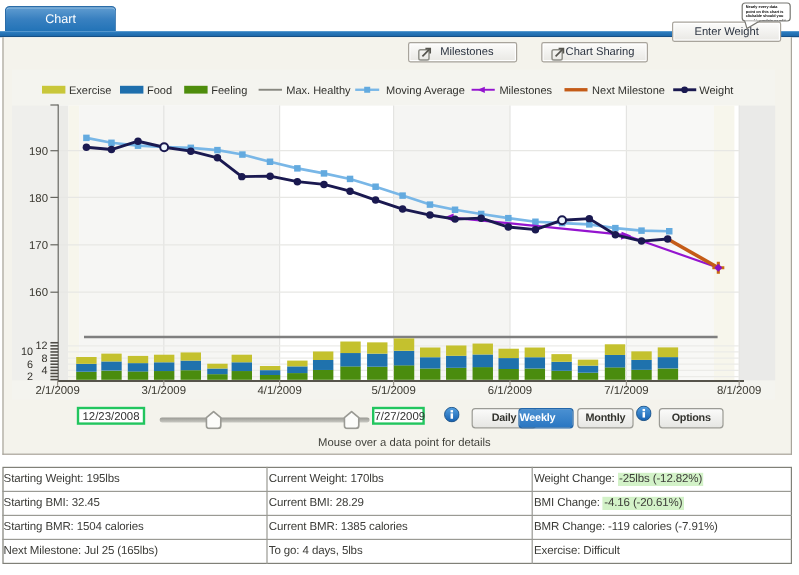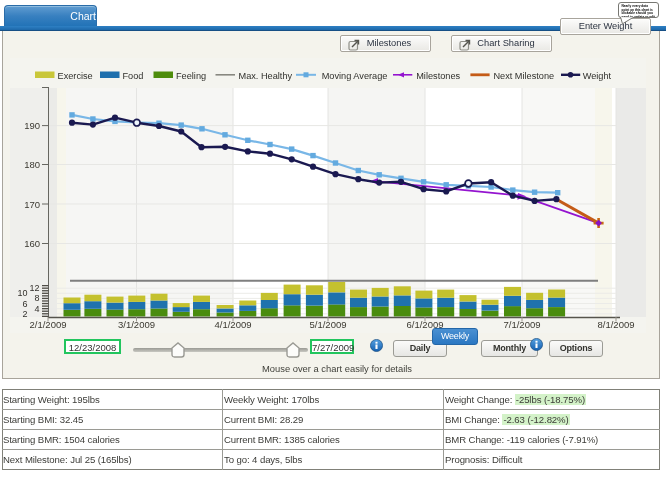--- a/index.html
+++ b/index.html
@@ -12,41 +12,41 @@
   font-size:9.3px; color:#2b3340; text-align:center; line-height:15px; }
 .sbtn { position:absolute; height:17px; background:linear-gradient(#fbfbfa,#e6e6e3);
   border:1px solid #9b9b95; border-radius:3px; font-size:9px; font-weight:bold; letter-spacing:-0.2px; color:#33332e;
   text-align:center; line-height:15px; }
 .inp { position:absolute; height:15px; background:#fff; border:2px solid #22c55e;
   font-size:9.5px; color:#333; text-align:center; line-height:13px; }
 .cell { position:absolute; font-size:9.6px; letter-spacing:-0.1px; color:#3c3c38; text-align:left; width:219px; line-height:20px; }
 .hl { background:#d3f2c8; padding:0 1px; }
 </style></head><body>
 
-<div class="abs" style="left:4px;top:5px;width:93px;height:21px;border:1px solid #2a6ca8;border-bottom:none;border-radius:4px 4px 0 0;background:linear-gradient(#619dd1 0%,#3880c0 50%,#2273b7 100%);box-shadow:inset 0 1px 0 #8fbcdf;font-size:10.5px;color:#fff;text-align:right;line-height:21px">Chart</div>
+<div class="abs" style="left:4px;top:5px;width:93px;height:21px;border:1px solid #2a6ca8;border-bottom:none;border-radius:4px 4px 0 0;background:linear-gradient(#619dd1 0%,#3880c0 50%,#2273b7 100%);box-shadow:inset 0 1px 0 #8fbcdf;font-size:10.5px;color:#fff;text-align:center;line-height:21px">Chart</div>
 <div class="tab" style="left:104px;width:94px">Table</div>
 <div class="tab" style="left:204px;width:96px">Photo Timeline</div>
 <div class="abs" style="left:0;top:26px;width:666px;height:5px;background:linear-gradient(#2e80c4,#1d68a9);border-bottom:1px solid #164f85"></div>
 
 <div class="abs" style="left:618px;top:2px;width:41px;height:16px;background:#fff;border:1px solid #777772;border-radius:3px;z-index:9;font-size:3.2px;font-weight:bold;line-height:3.7px;color:#000;padding:2px 2.5px;overflow:hidden">Nearly every data point on this chart is clickable should you need to update or edit any of your older entries and records very quickly and easily here</div>
 <svg class="abs" width="18" height="9" viewBox="0 0 18 9" style="left:618px;top:17px;z-index:10">
     <path d="M2.5 0 L4.5 6.8 L15 0.5 Z" fill="#fff" stroke="#777772" stroke-width="1"></path>
     <path d="M3 0 H14.5" stroke="#fff" stroke-width="1.6"></path>
   </svg>
 
 <div class="abs" style="left:2px;top:31px;width:658px;height:348px;background:#f4f3ec;border:1px solid #a8a49b;border-top:none"></div>
 
 <div class="abs" style="left:10px;top:58px;width:636px;height:275px;background:#f4f4ef"></div>
 
 <div class="btn" style="left:340px;top:35px;width:91px;"><svg width="12" height="12" viewBox="0 0 12 12" style="position:absolute;left:7px;top:3px">
       <rect x="1" y="2.5" width="8.5" height="8.5" rx="1.5" fill="none" stroke="#8f8f88" stroke-width="1.2"></rect>
       <path d="M4 8 L10 2" stroke="#55544e" stroke-width="1.4" fill="none"></path>
       <path d="M6.5 1.5 h4 v4" stroke="#55544e" stroke-width="1.4" fill="none"></path>
     </svg><span style="margin-left:7px">Milestones</span></div>
-<div class="btn" style="left:451px;top:35px;width:101px"><svg width="12" height="12" viewBox="0 0 12 12" style="position:absolute;left:7px;top:3px">
+<div class="btn" style="left:451px;top:35px;width:89px"><svg width="12" height="12" viewBox="0 0 12 12" style="position:absolute;left:7px;top:3px">
       <rect x="1" y="2.5" width="8.5" height="8.5" rx="1.5" fill="none" stroke="#8f8f88" stroke-width="1.2"></rect>
       <path d="M4 8 L10 2" stroke="#55544e" stroke-width="1.4" fill="none"></path>
       <path d="M6.5 1.5 h4 v4" stroke="#55544e" stroke-width="1.4" fill="none"></path>
     </svg><span style="margin-left:9px">Chart Sharing</span></div>
 <div class="btn" style="left:560px;top:18px;width:91px">Enter Weight</div>
 
 <svg width="666" height="479" viewBox="0 0 666 479" style="position:absolute;left:0;top:0" font-family="Liberation Sans, sans-serif">
     <g font-size="9.2px" fill="#30302c">
       <rect x="35" y="71.5" width="19.5" height="6.5" fill="#c9c73a"></rect>
       <text x="57.5" y="78.5">Exercise</text>
@@ -277,47 +277,47 @@
       <linearGradient id="ig370" x1="0" y1="0" x2="0" y2="1">
         <stop offset="0" stop-color="#55a0e0"></stop>
         <stop offset="1" stop-color="#1560b0"></stop>
       </linearGradient>
     </defs>
     <circle cx="7.5" cy="7.5" r="7" fill="url(#ig370)" stroke="#12497e" stroke-width="0.8"></circle>
     <rect x="6.3" y="6.3" width="2.4" height="5.2" fill="#fff"></rect>
     <rect x="6.3" y="3.2" width="2.4" height="2.2" fill="#fff"></rect>
   </svg>
 <div class="sbtn" style="left:393px;top:340px;width:54px">Daily</div>
-<div class="abs" style="left:432px;top:328px;width:46px;height:17px;background:linear-gradient(#4a90d2,#2a77c2);border:1px solid #2366a8;border-radius:3px;font-size:9px;font-weight:normal;letter-spacing:-0.2px;color:#fff;text-align:center;line-height:15px">Weekly</div>
-<div class="sbtn" style="left:481px;top:340px;width:57px">Monthly</div>
+<div class="abs" style="left:432px;top:340px;width:46px;height:17px;background:linear-gradient(#4a90d2,#2a77c2);border:1px solid #2366a8;border-radius:3px;font-size:9px;font-weight:bold;letter-spacing:-0.2px;color:#fff;text-align:left;line-height:15px">Weekly</div>
+<div class="sbtn" style="left:481px;top:340px;width:47px">Monthly</div>
 <svg width="13" height="13" viewBox="0 0 15 15" style="position:absolute;left:530px;top:338px">
     <defs>
       <linearGradient id="ig530" x1="0" y1="0" x2="0" y2="1">
         <stop offset="0" stop-color="#55a0e0"></stop>
         <stop offset="1" stop-color="#1560b0"></stop>
       </linearGradient>
     </defs>
     <circle cx="7.5" cy="7.5" r="7" fill="url(#ig530)" stroke="#12497e" stroke-width="0.8"></circle>
     <rect x="6.3" y="6.3" width="2.4" height="5.2" fill="#fff"></rect>
     <rect x="6.3" y="3.2" width="2.4" height="2.2" fill="#fff"></rect>
   </svg>
 <div class="sbtn" style="left:549px;top:340px;width:54px">Options</div>
-<div class="abs" style="left:187px;top:363px;width:300px;font-size:9.4px;color:#3f3f39;text-align:center">Mouse over a chart easily for details</div>
+<div class="abs" style="left:187px;top:363px;width:300px;font-size:9.4px;color:#3f3f39;text-align:center">Mouse over a data point for details</div>
 
 <div class="abs" style="left:2px;top:389px;width:658px;height:81px;background:#fff;border:1px solid #808078"></div>
 <div class="abs" style="left:2px;top:409px;width:658px;height:1px;background:#9a9a94"></div>
 <div class="abs" style="left:2px;top:429px;width:658px;height:1px;background:#9a9a94"></div>
 <div class="abs" style="left:2px;top:449px;width:658px;height:1px;background:#9a9a94"></div>
 <div class="abs" style="left:222px;top:389px;width:1px;height:81px;background:#9a9a94"></div>
 <div class="abs" style="left:443px;top:389px;width:1px;height:81px;background:#9a9a94"></div>
 
 <div class="cell" style="left:3px;top:390px">Starting Weight: 195lbs</div>
-<div class="cell" style="left:224px;top:390px">Weekly Weight: 170lbs</div>
-<div class="cell" style="left:445px;top:390px">Weight Change: <span class="hl">-25lbs (-18.75%)</span></div>
+<div class="cell" style="left:224px;top:390px">Current Weight: 170lbs</div>
+<div class="cell" style="left:445px;top:390px">Weight Change: <span class="hl">-25lbs (-12.82%)</span></div>
 <div class="cell" style="left:3px;top:410px">Starting BMI: 32.45</div>
 <div class="cell" style="left:224px;top:410px">Current BMI: 28.29</div>
-<div class="cell" style="left:445px;top:410px">BMI Change: <span class="hl">-2.63 (-12.82%)</span></div>
+<div class="cell" style="left:445px;top:410px">BMI Change: <span class="hl">-4.16 (-20.61%)</span></div>
 <div class="cell" style="left:3px;top:430px">Starting BMR: 1504 calories</div>
 <div class="cell" style="left:224px;top:430px">Current BMR: 1385 calories</div>
 <div class="cell" style="left:445px;top:430px">BMR Change: -119 calories (-7.91%)</div>
 <div class="cell" style="left:3px;top:450px">Next Milestone: Jul 25 (165lbs)</div>
 <div class="cell" style="left:224px;top:450px">To go: 4 days, 5lbs</div>
-<div class="cell" style="left:445px;top:450px">Prognosis: Difficult</div>
+<div class="cell" style="left:445px;top:450px">Exercise: Difficult</div>
 
 </body></html>

